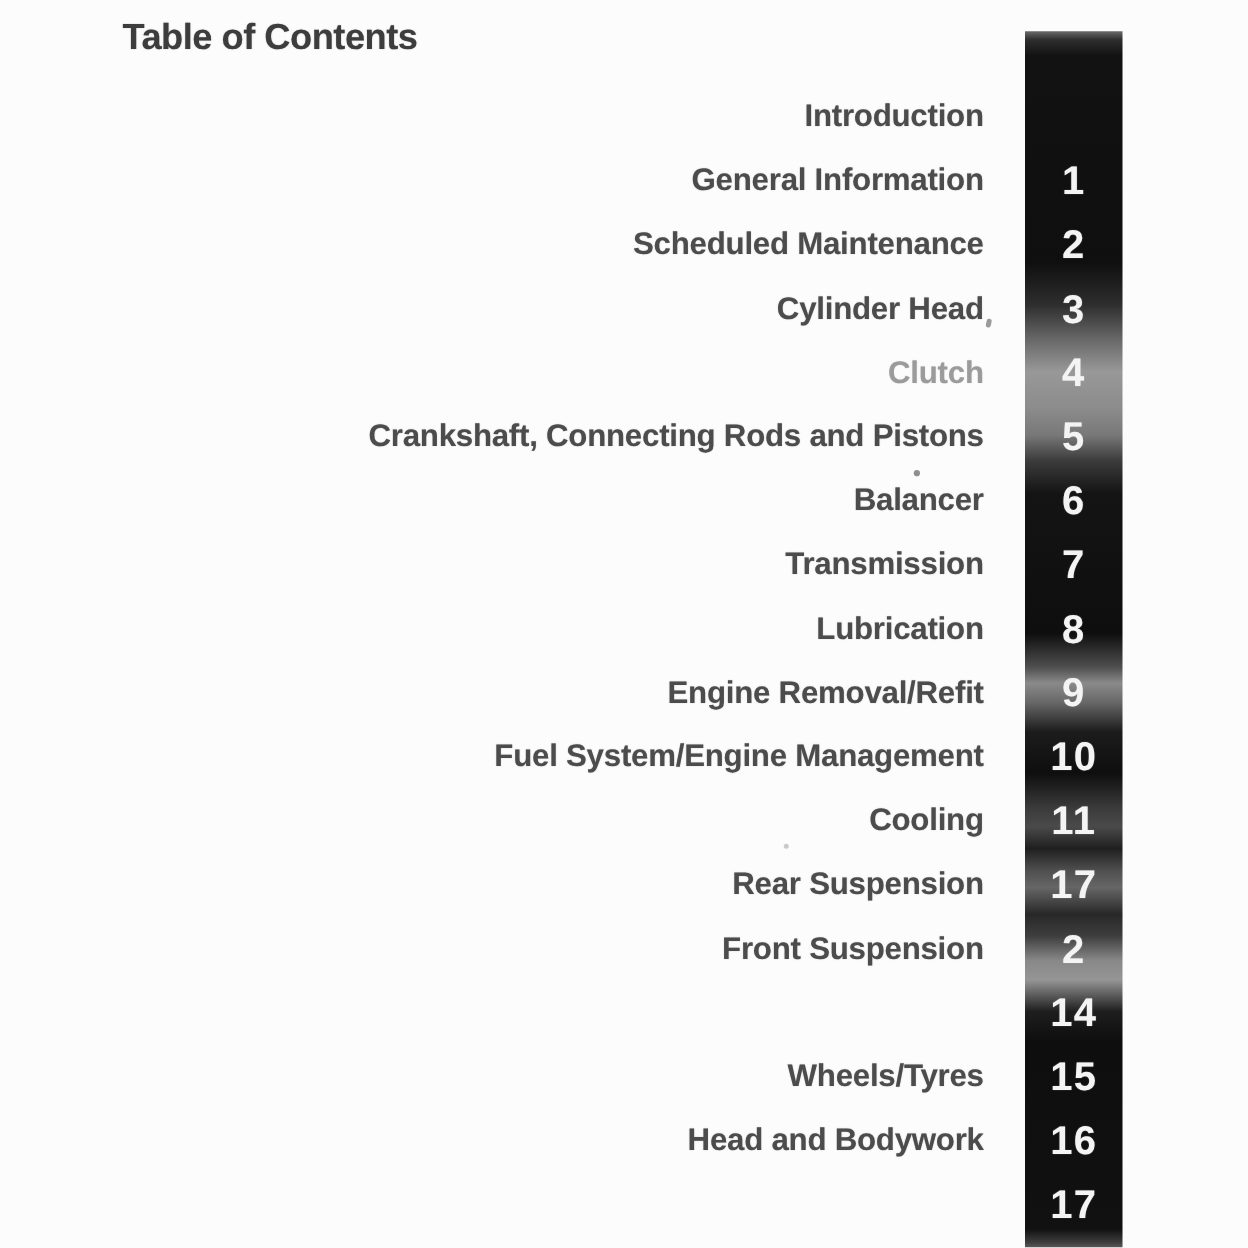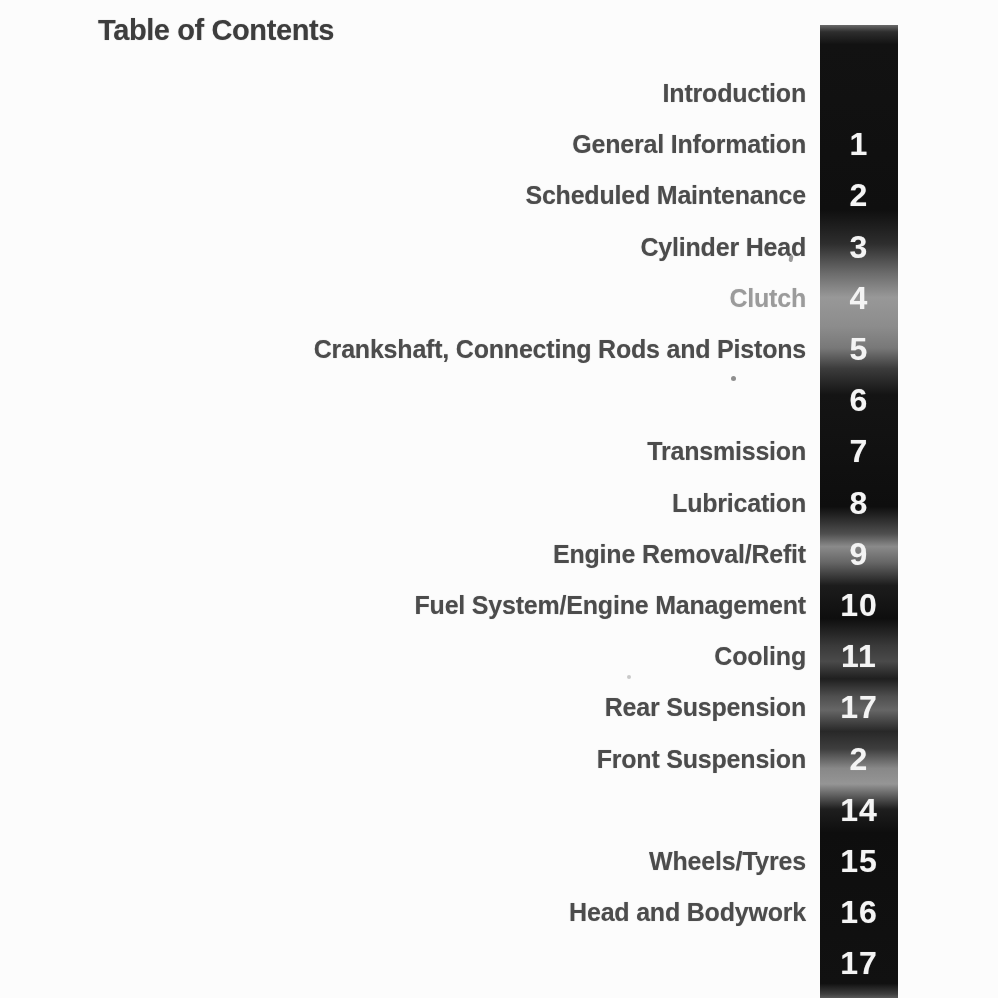--- a/index.html
+++ b/index.html
@@ -13,21 +13,21 @@
   .page {
     position:absolute; left:0; top:0; width:998px; height:998px;padding-left:16px;
   }
   .page-title {
     position:absolute; left:98px; top:14px; margin:0;
     font-size:29px; font-weight:700; color:#3d3d3d;
     letter-spacing:-0.4px;
     text-shadow:0 0 1px rgba(61,61,61,.45);
   }
   .toc-row {
-    position:absolute; left:0; right:208px;
+    position:absolute; left:0; right:227px;
     top:calc(var(--cy) * 1px - 17px);
     height:34px; line-height:34px;
     text-align:right;
     font-size:25px; font-weight:700;
     color:#4c4c4c; letter-spacing:-0.2px;
     text-shadow:0 0 1px rgba(76,76,76,.4);
     white-space:nowrap;
   }
   .toc-row.muted {
     color:#9b9b9b;
@@ -67,20 +67,21 @@
   <h1 class="page-title">Table of Contents</h1>
 
   <div class="tab-bar"></div>
 
   <div class="toc-row" style="--cy:93">Introduction</div>
   <div class="toc-row" style="--cy:144.2">General Information</div>
   <div class="toc-row" style="--cy:195.4">Scheduled Maintenance</div>
   <div class="toc-row" style="--cy:246.6">Cylinder Head</div>
   <div class="toc-row muted" style="--cy:297.8">Clutch</div>
   <div class="toc-row" style="--cy:349">Crankshaft, Connecting Rods and Pistons</div>
+  <div class="toc-row" style="--cy:400.2">Balancer</div>
   <div class="toc-row" style="--cy:451.4">Transmission</div>
   <div class="toc-row" style="--cy:502.6">Lubrication</div>
   <div class="toc-row" style="--cy:553.8">Engine Removal/Refit</div>
   <div class="toc-row" style="--cy:605">Fuel System/Engine Management</div>
   <div class="toc-row" style="--cy:656.2">Cooling</div>
   <div class="toc-row" style="--cy:707.4">Rear Suspension</div>
   <div class="toc-row" style="--cy:758.6">Front Suspension</div>
   <div class="toc-row" style="--cy:861">Wheels/Tyres</div>
   <div class="toc-row" style="--cy:912.2">Head and Bodywork</div>
 

